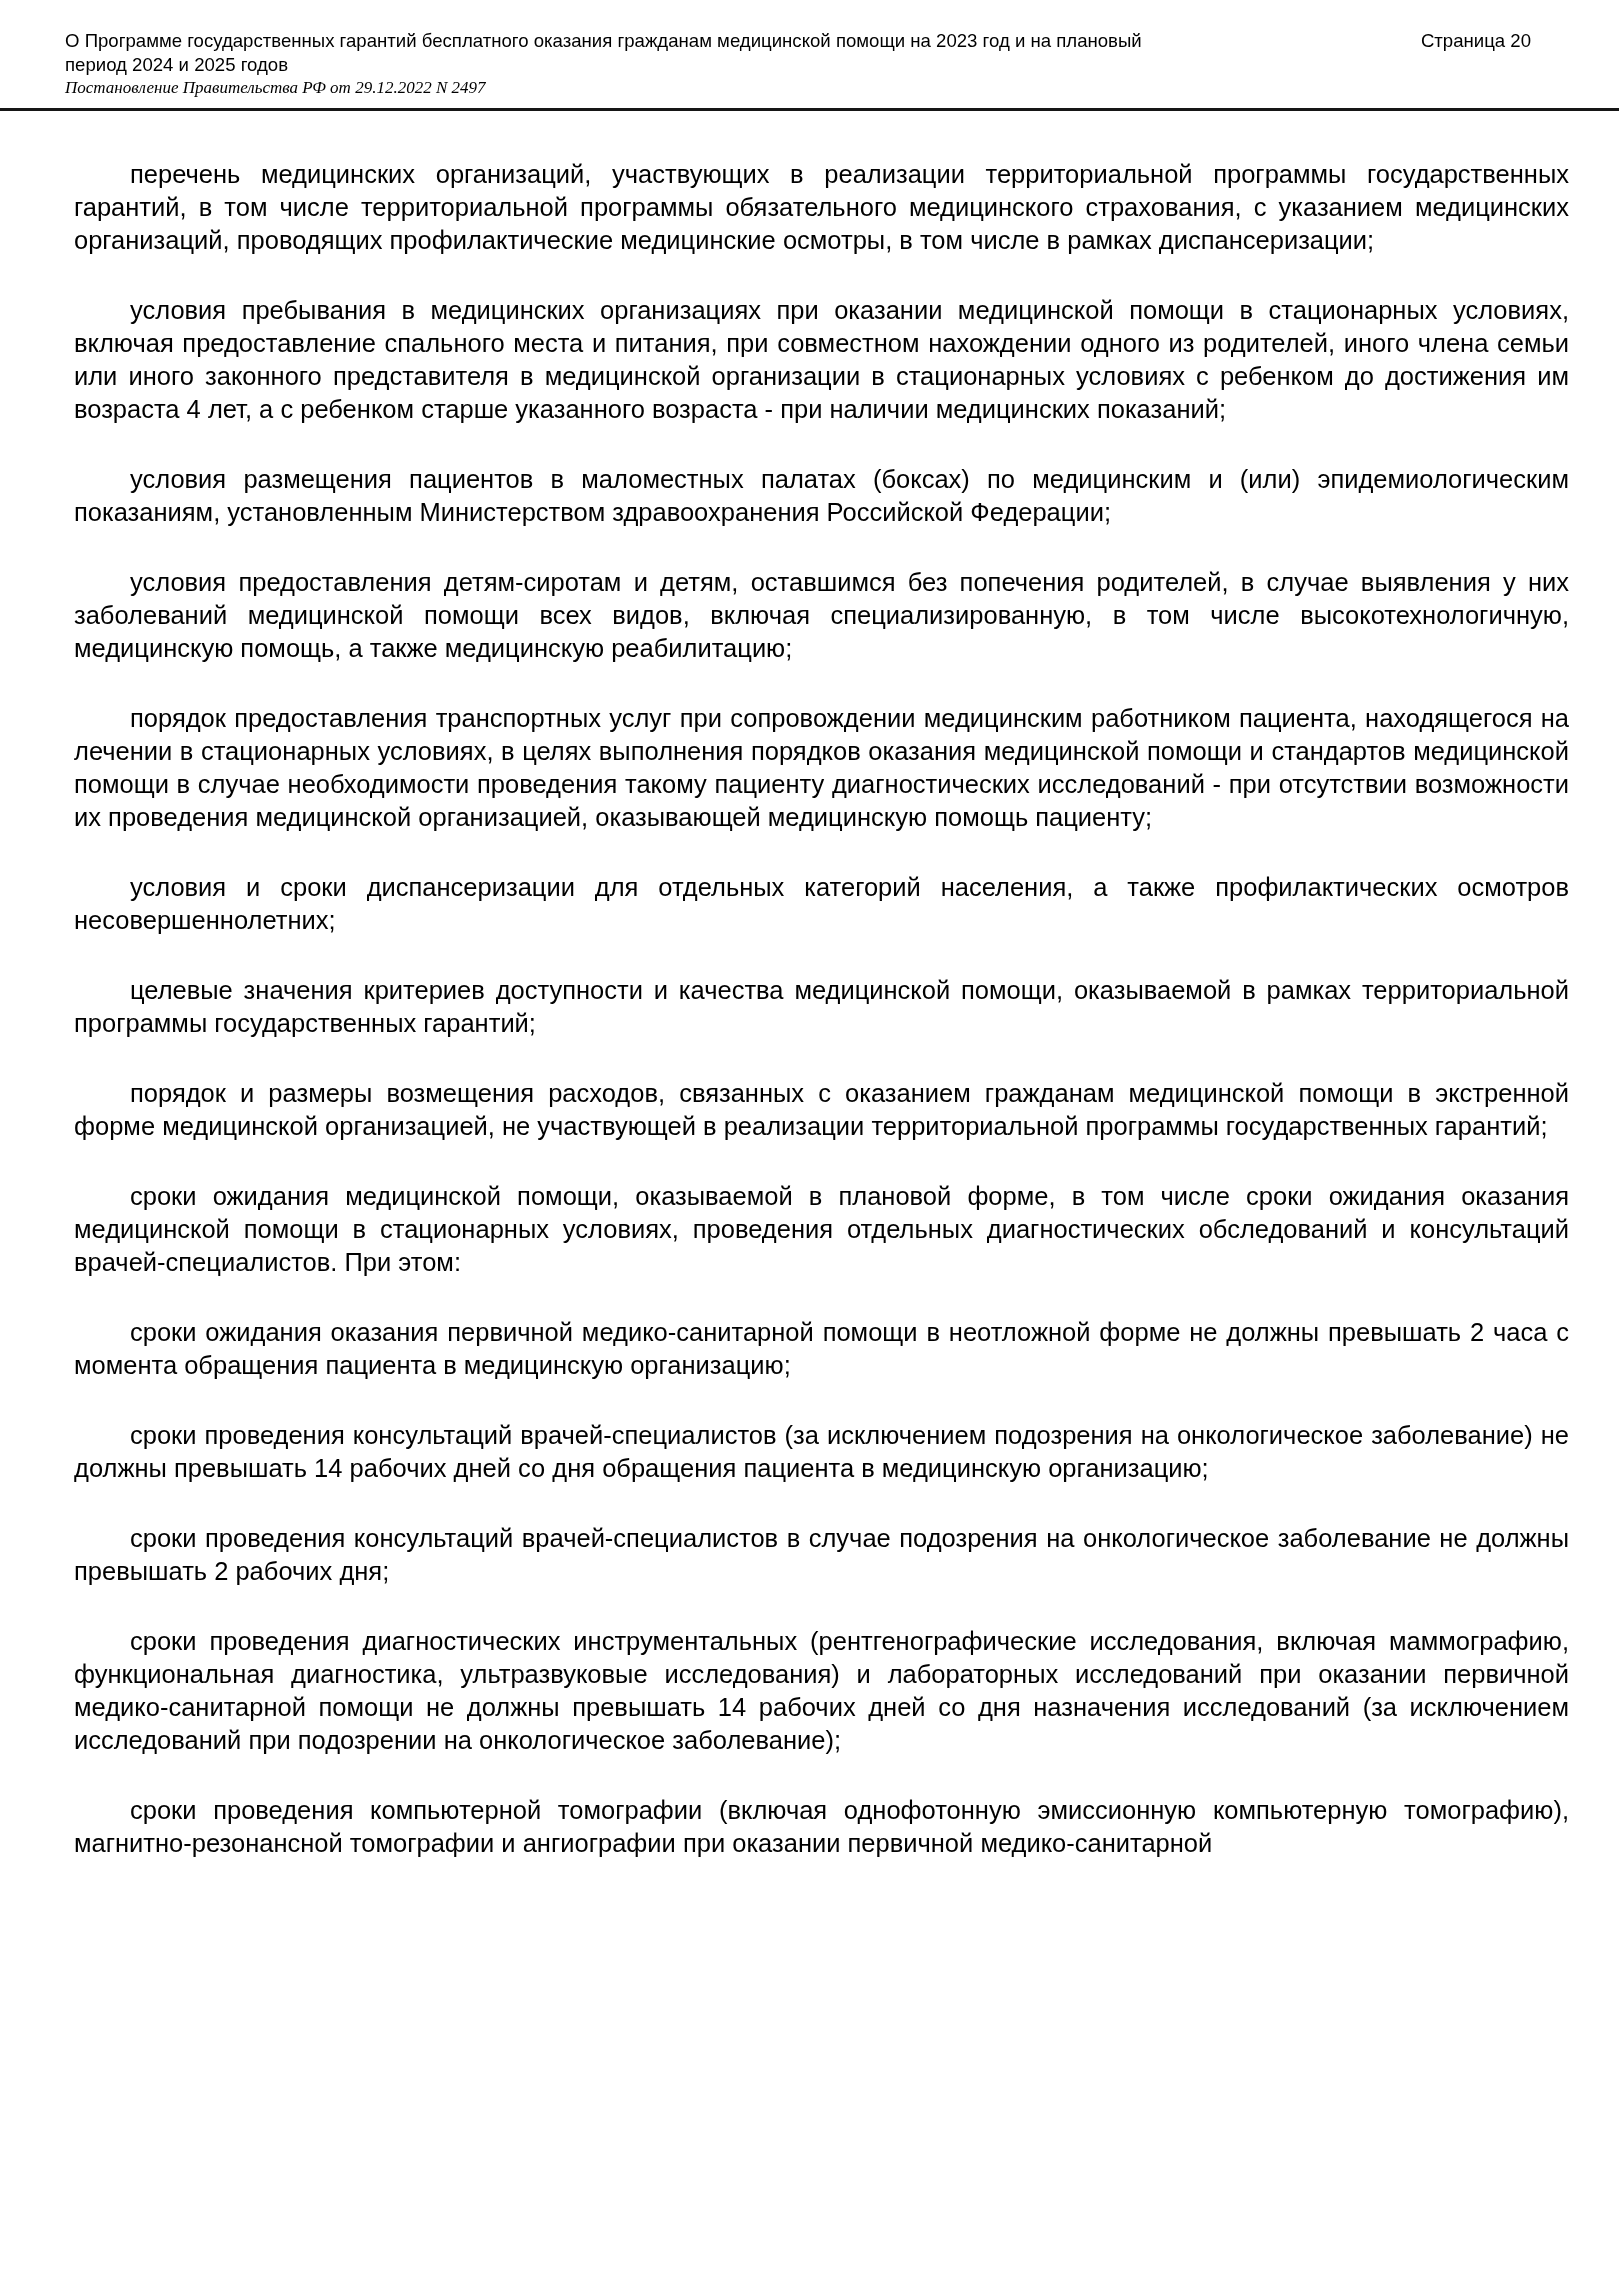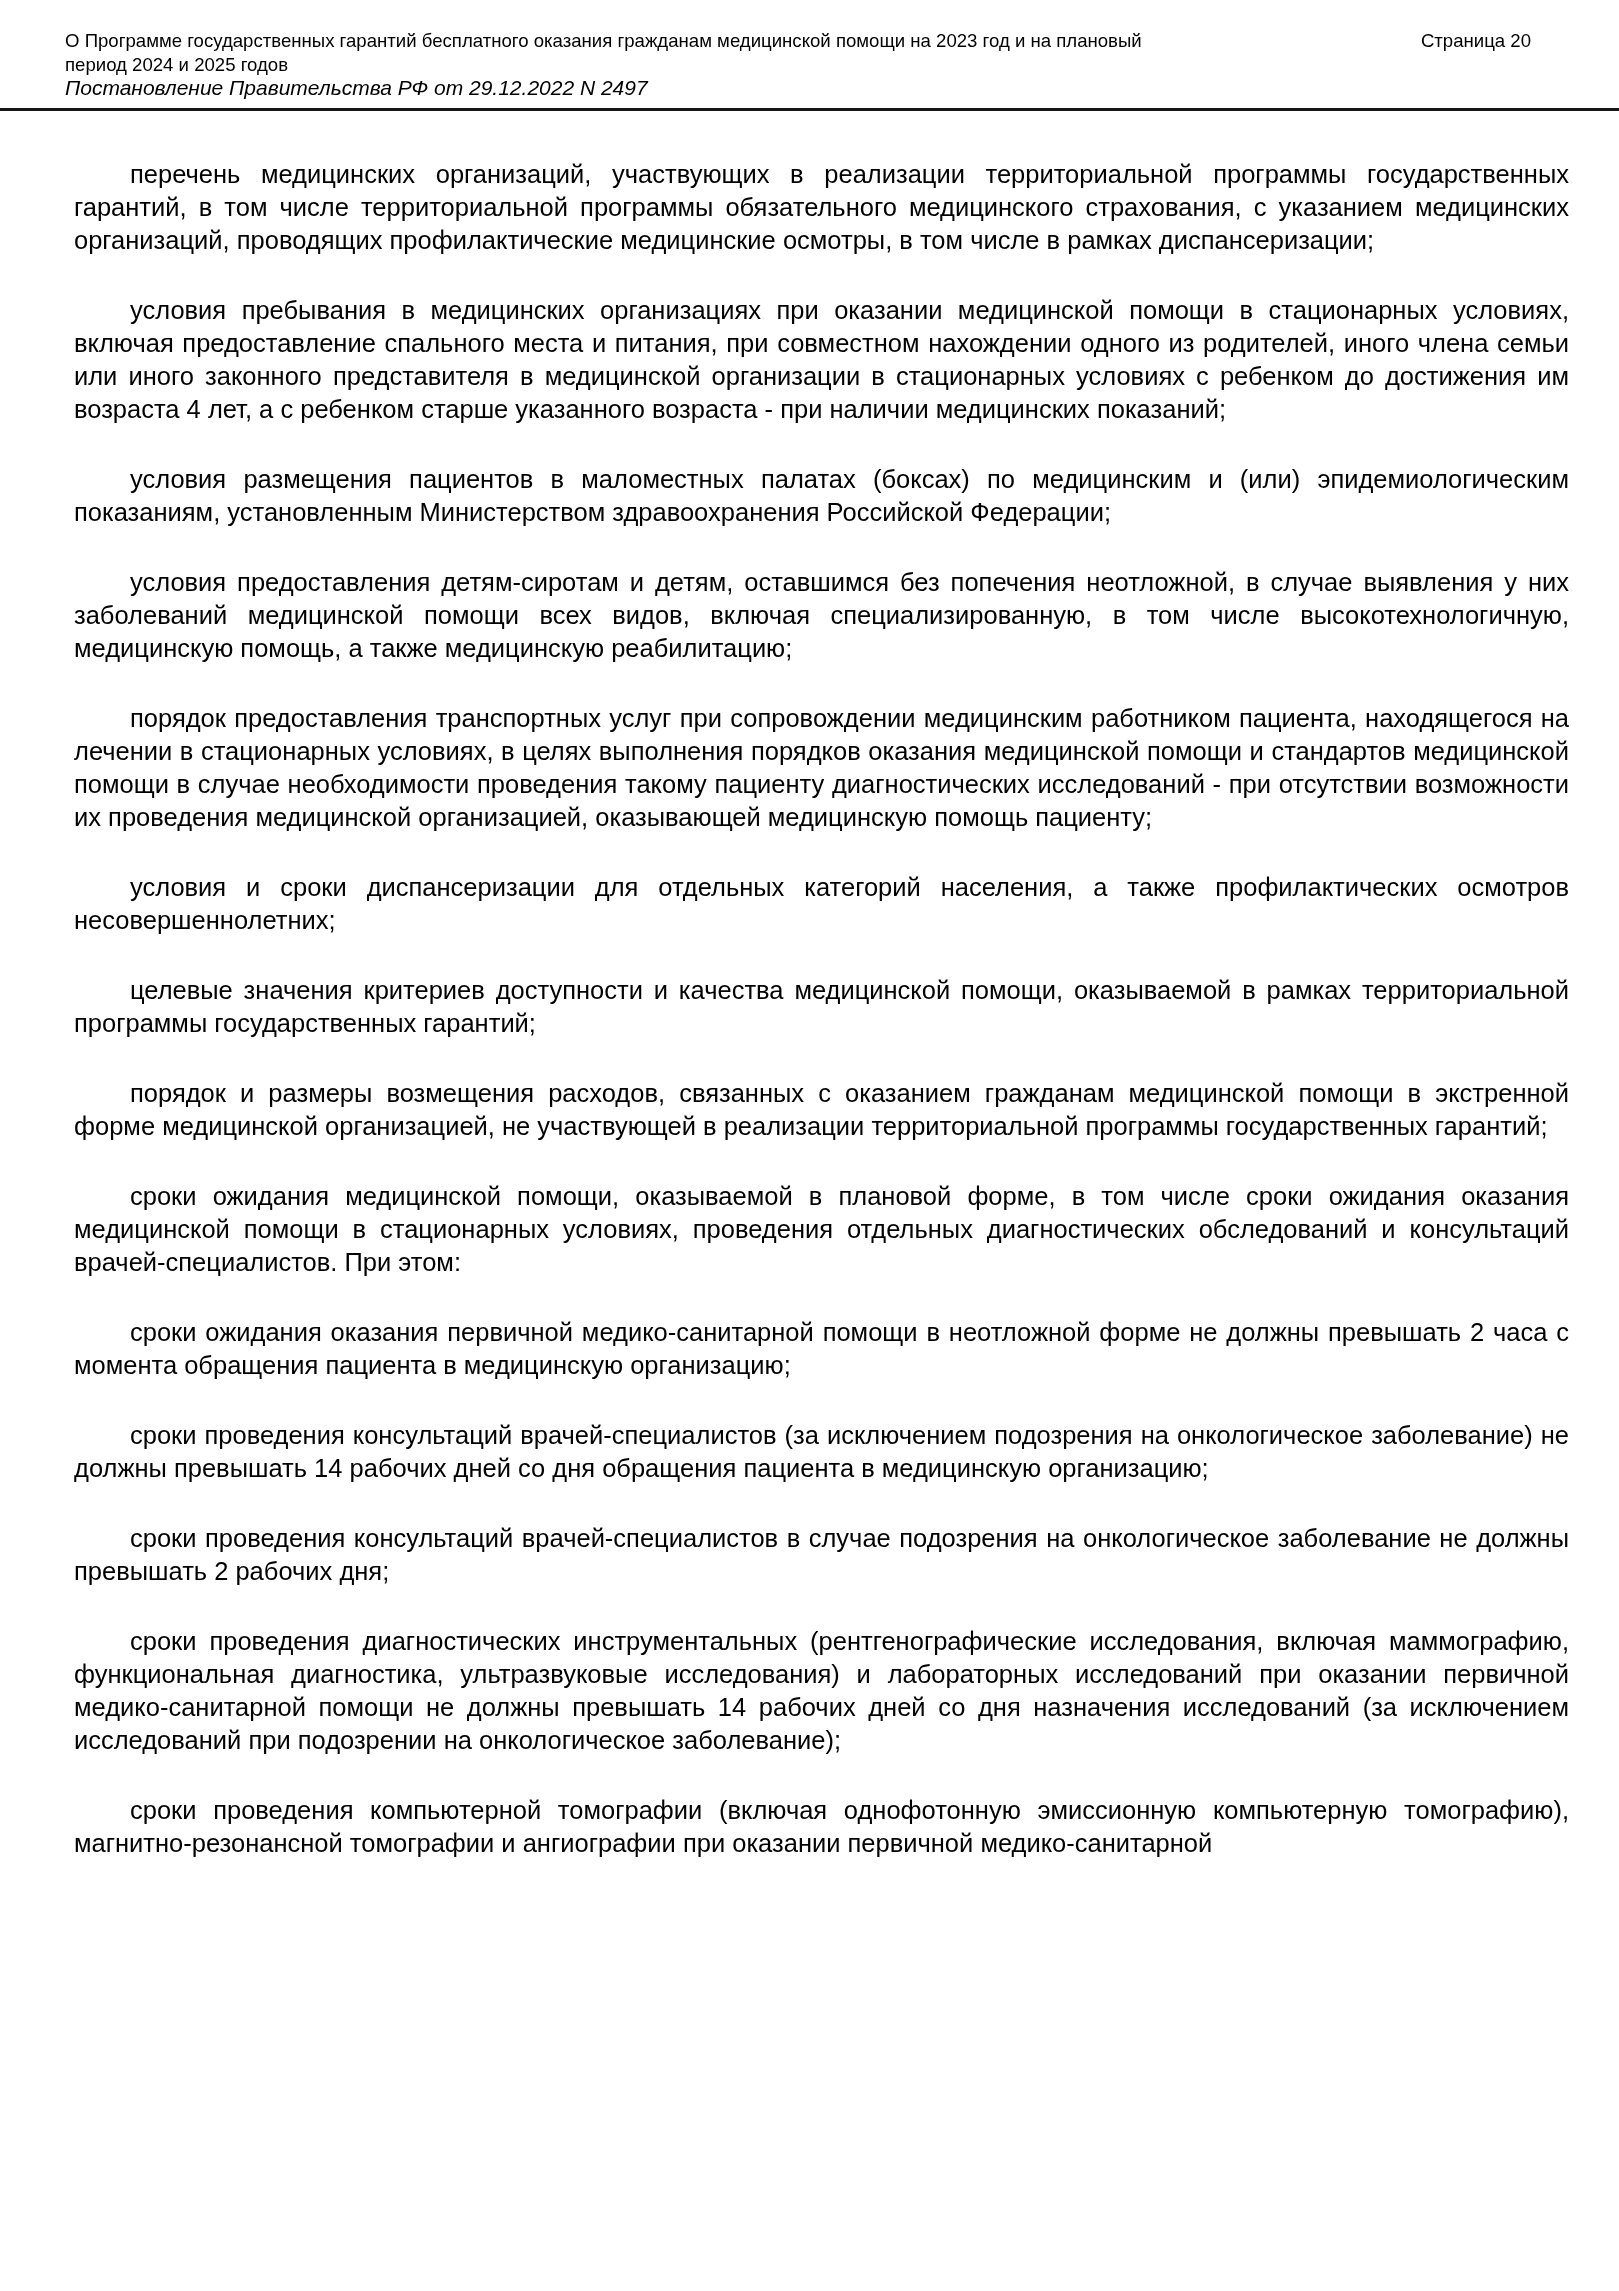--- a/index.html
+++ b/index.html
@@ -32,22 +32,23 @@
     font-weight: normal;
   }
   .page-number {
     font-size: 18.6px;
     line-height: 23.5px;
     white-space: nowrap;
     padding-left: 19.6px;
   }
   .doc-subtitle {
     font-style: italic;
-    font-size: 21px;
+    font-size: 17px;
     line-height: 23.5px;
+    font-family: Liberation Serif, serif;
   }
   .rule {
     height: 2.9px;
     background: var(--rule);
     width: 100%;
   }
   .rule-top { margin-top: 8.8px; }
   .doc-body { padding: 47px 50px 0 74px; }
   .doc-paragraph {
     margin: 0 0 37px 0;
@@ -89,21 +90,21 @@
     </div>
     <div class="doc-subtitle">Постановление Правительства РФ от 29.12.2022 N 2497</div>
   </header>
 
   <div class="rule rule-top"></div>
 
   <main class="doc-body">
     <p class="doc-paragraph">перечень медицинских организаций, участвующих в реализации территориальной программы государственных гарантий, в том числе территориальной программы обязательного медицинского страхования, с указанием медицинских организаций, проводящих профилактические медицинские осмотры, в том числе в рамках диспансеризации;</p>
     <p class="doc-paragraph">условия пребывания в медицинских организациях при оказании медицинской помощи в стационарных условиях, включая предоставление спального места и питания, при совместном нахождении одного из родителей, иного члена семьи или иного законного представителя в медицинской организации в стационарных условиях с ребенком до достижения им возраста 4 лет, а с ребенком старше указанного возраста - при наличии медицинских показаний;</p>
     <p class="doc-paragraph">условия размещения пациентов в маломестных палатах (боксах) по медицинским и (или) эпидемиологическим показаниям, установленным Министерством здравоохранения Российской Федерации;</p>
-    <p class="doc-paragraph">условия предоставления детям-сиротам и детям, оставшимся без попечения неотложной, в случае выявления у них заболеваний медицинской помощи всех видов, включая специализированную, в том числе высокотехнологичную, медицинскую помощь, а также медицинскую реабилитацию;</p>
+    <p class="doc-paragraph">условия предоставления детям-сиротам и детям, оставшимся без попечения родителей, в случае выявления у них заболеваний медицинской помощи всех видов, включая специализированную, в том числе высокотехнологичную, медицинскую помощь, а также медицинскую реабилитацию;</p>
     <p class="doc-paragraph">порядок предоставления транспортных услуг при сопровождении медицинским работником пациента, находящегося на лечении в стационарных условиях, в целях выполнения порядков оказания медицинской помощи и стандартов медицинской помощи в случае необходимости проведения такому пациенту диагностических исследований - при отсутствии возможности их проведения медицинской организацией, оказывающей медицинскую помощь пациенту;</p>
     <p class="doc-paragraph">условия и сроки диспансеризации для отдельных категорий населения, а также профилактических осмотров несовершеннолетних;</p>
     <p class="doc-paragraph">целевые значения критериев доступности и качества медицинской помощи, оказываемой в рамках территориальной программы государственных гарантий;</p>
     <p class="doc-paragraph">порядок и размеры возмещения расходов, связанных с оказанием гражданам медицинской помощи в экстренной форме медицинской организацией, не участвующей в реализации территориальной программы государственных гарантий;</p>
     <p class="doc-paragraph">сроки ожидания медицинской помощи, оказываемой в плановой форме, в том числе сроки ожидания оказания медицинской помощи в стационарных условиях, проведения отдельных диагностических обследований и консультаций врачей-специалистов. При этом:</p>
     <p class="doc-paragraph">сроки ожидания оказания первичной медико-санитарной помощи в неотложной форме не должны превышать 2 часа с момента обращения пациента в медицинскую организацию;</p>
     <p class="doc-paragraph">сроки проведения консультаций врачей-специалистов (за исключением подозрения на онкологическое заболевание) не должны превышать 14 рабочих дней со дня обращения пациента в медицинскую организацию;</p>
     <p class="doc-paragraph">сроки проведения консультаций врачей-специалистов в случае подозрения на онкологическое заболевание не должны превышать 2 рабочих дня;</p>
     <p class="doc-paragraph">сроки проведения диагностических инструментальных (рентгенографические исследования, включая маммографию, функциональная диагностика, ультразвуковые исследования) и лабораторных исследований при оказании первичной медико-санитарной помощи не должны превышать 14 рабочих дней со дня назначения исследований (за исключением исследований при подозрении на онкологическое заболевание);</p>
     <p class="doc-paragraph">сроки проведения компьютерной томографии (включая однофотонную эмиссионную компьютерную томографию), магнитно-резонансной томографии и ангиографии при оказании первичной медико-санитарной</p>

